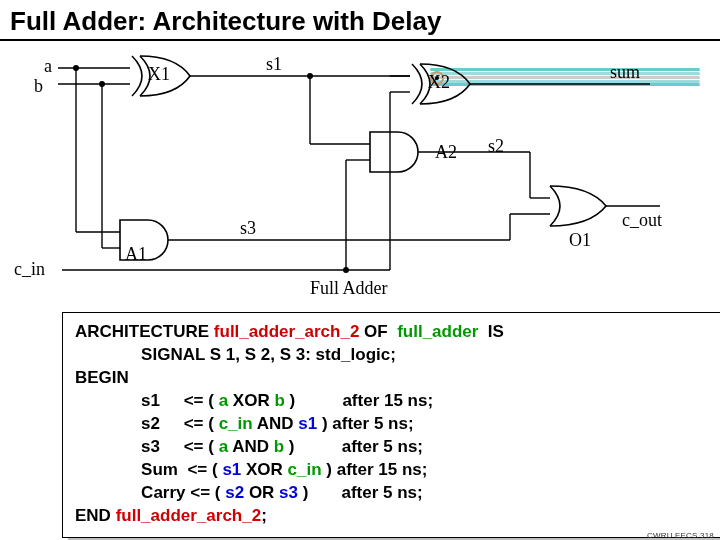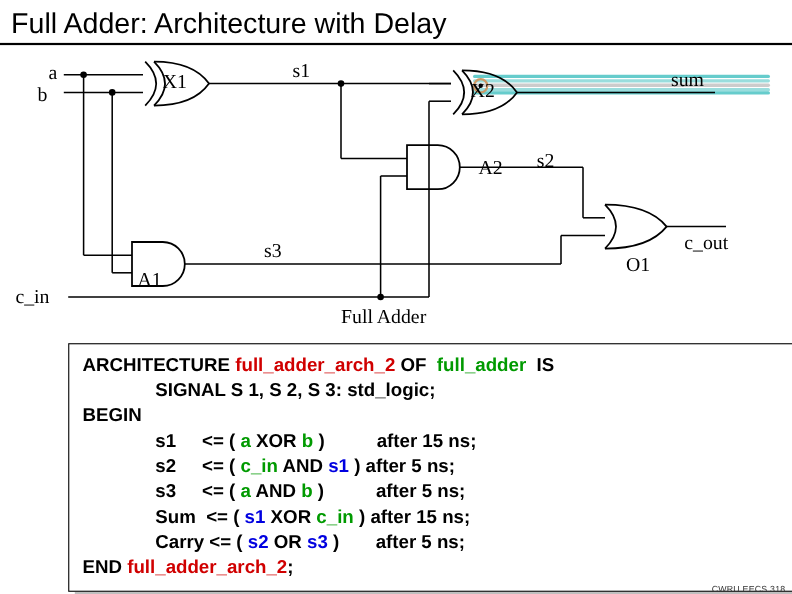--- a/index.html
+++ b/index.html
@@ -6,21 +6,21 @@
   body {
     width: 720px;
     height: 540px;
     font-family: Arial, sans-serif;
     background: #fff;
     position: relative;
     overflow: hidden;
   }
   .title {
     font-size: 26px;
-    font-weight: normal;
+    font-weight: bold;
     padding: 6px 10px 2px 10px;
     border-bottom: 2px solid #000;
   }
   .beam {
     position: absolute;
     top: 68px;
     right: 10px;
     width: 280px;
     height: 18px;
   }

